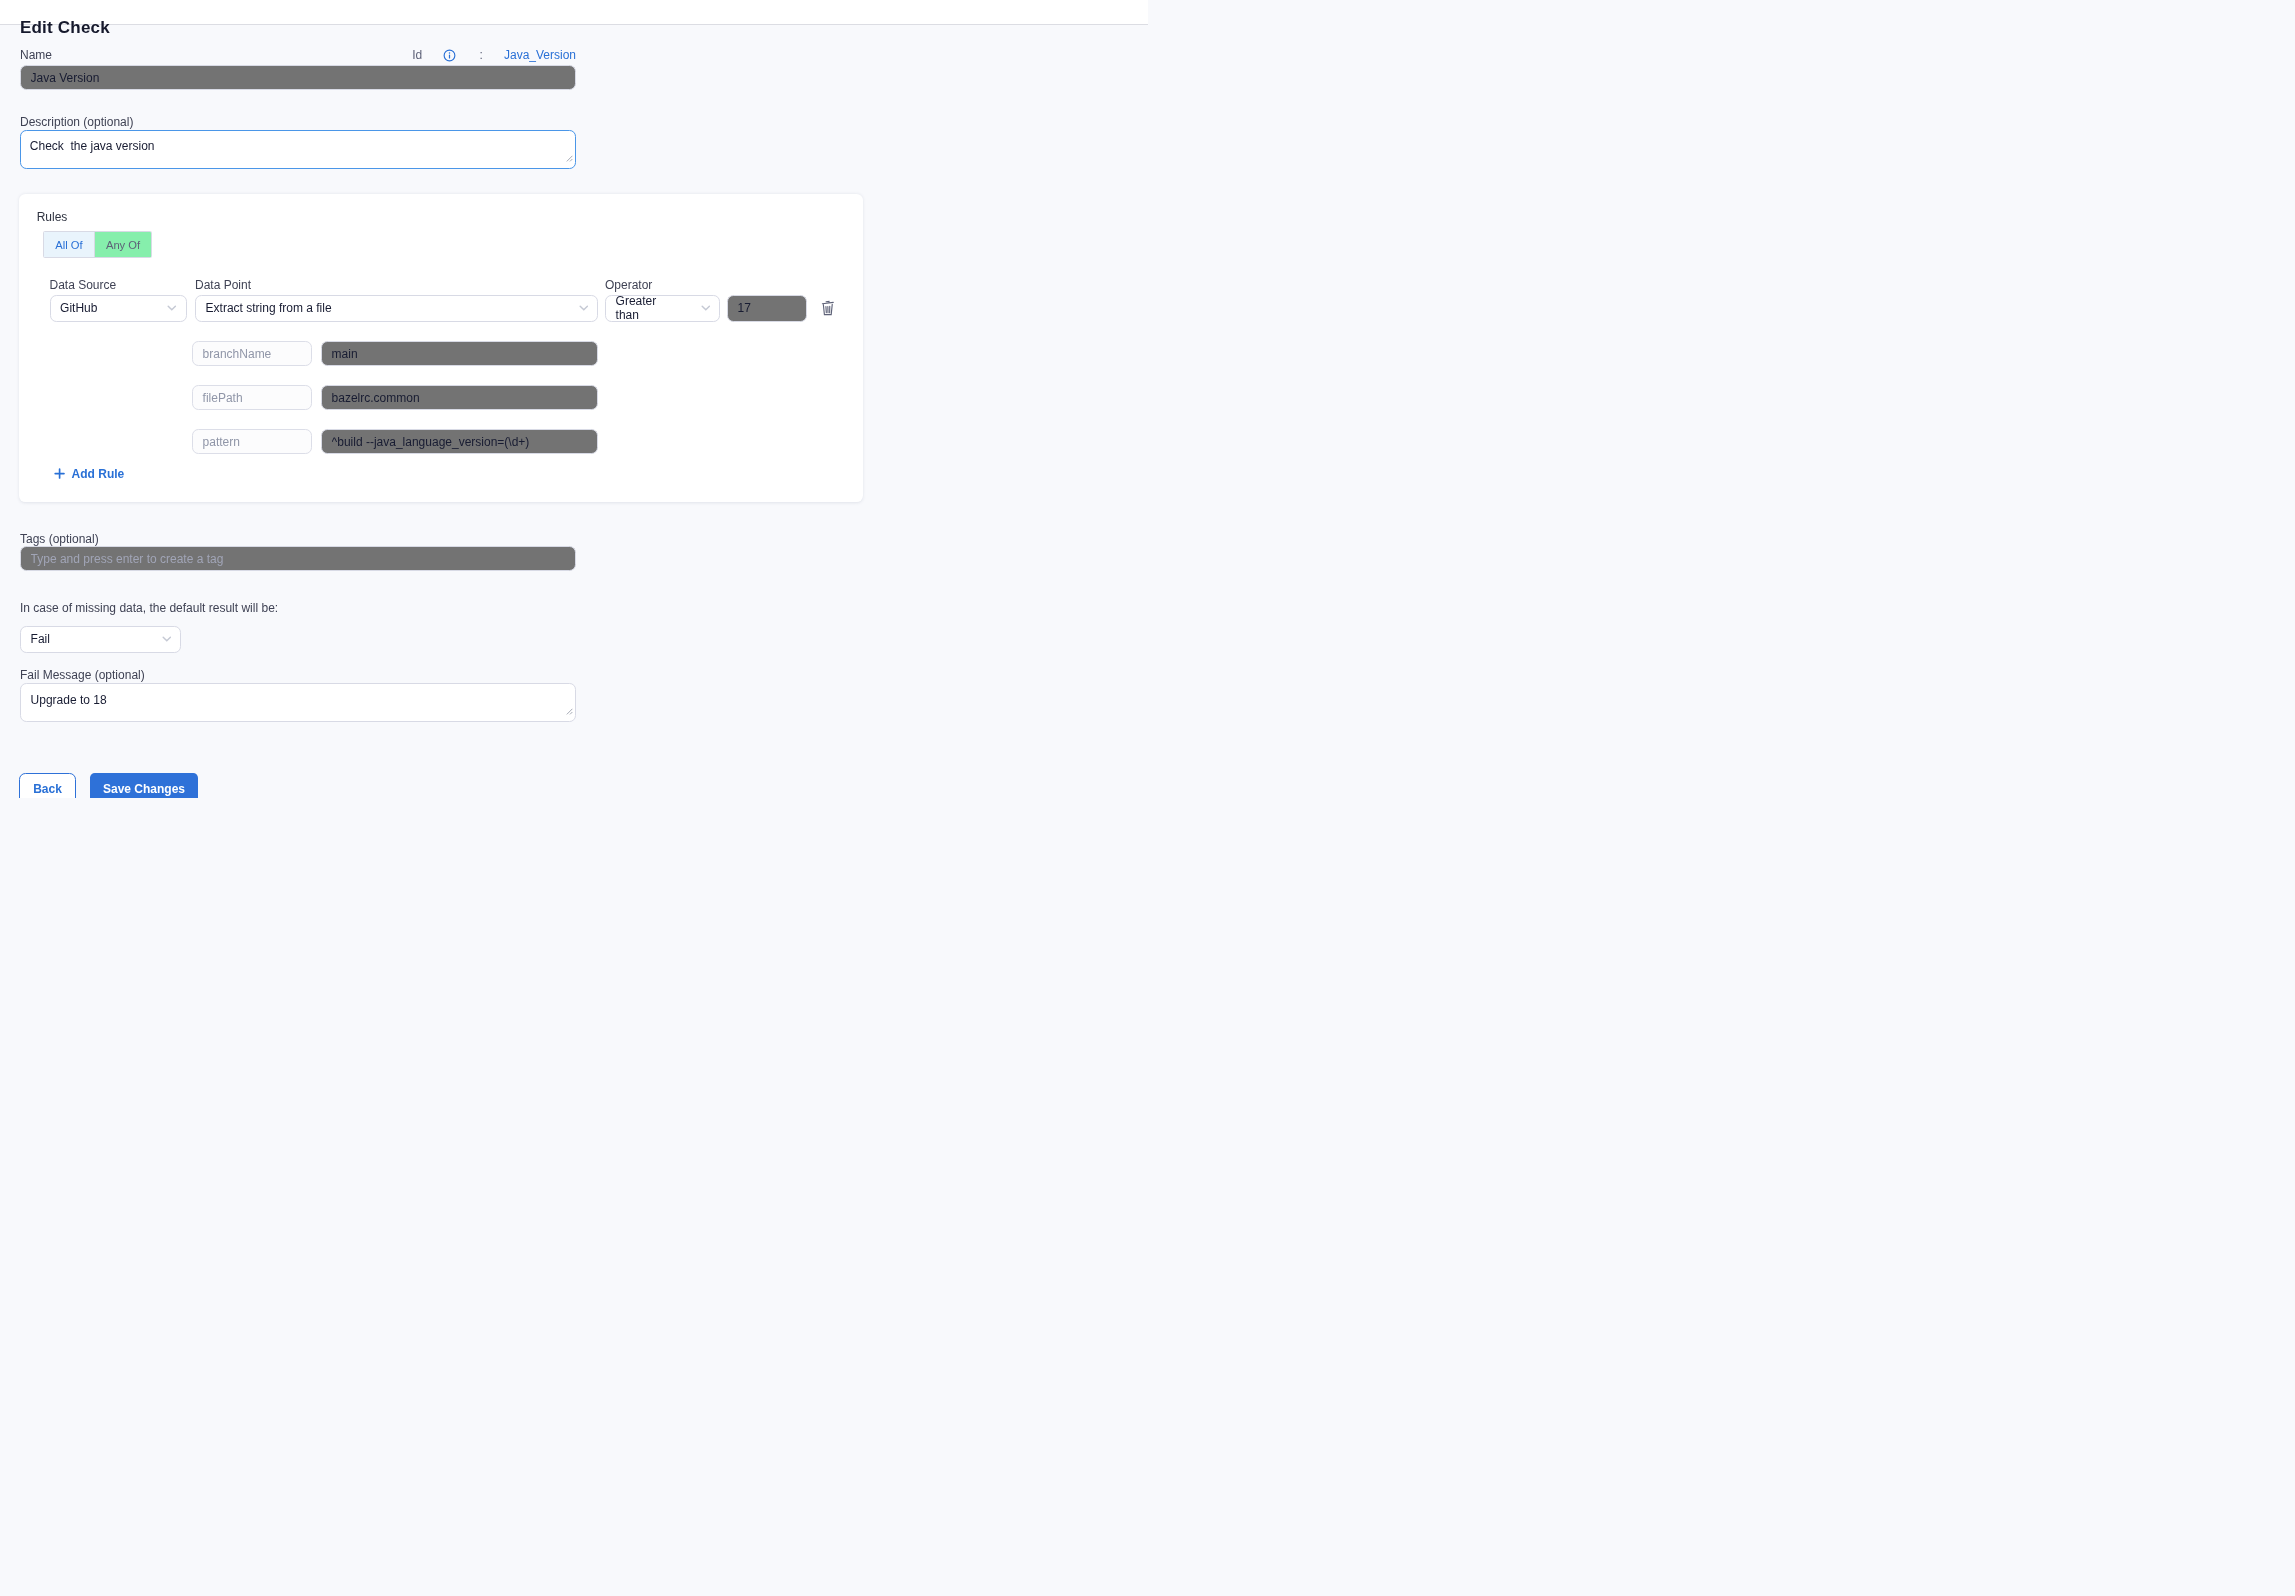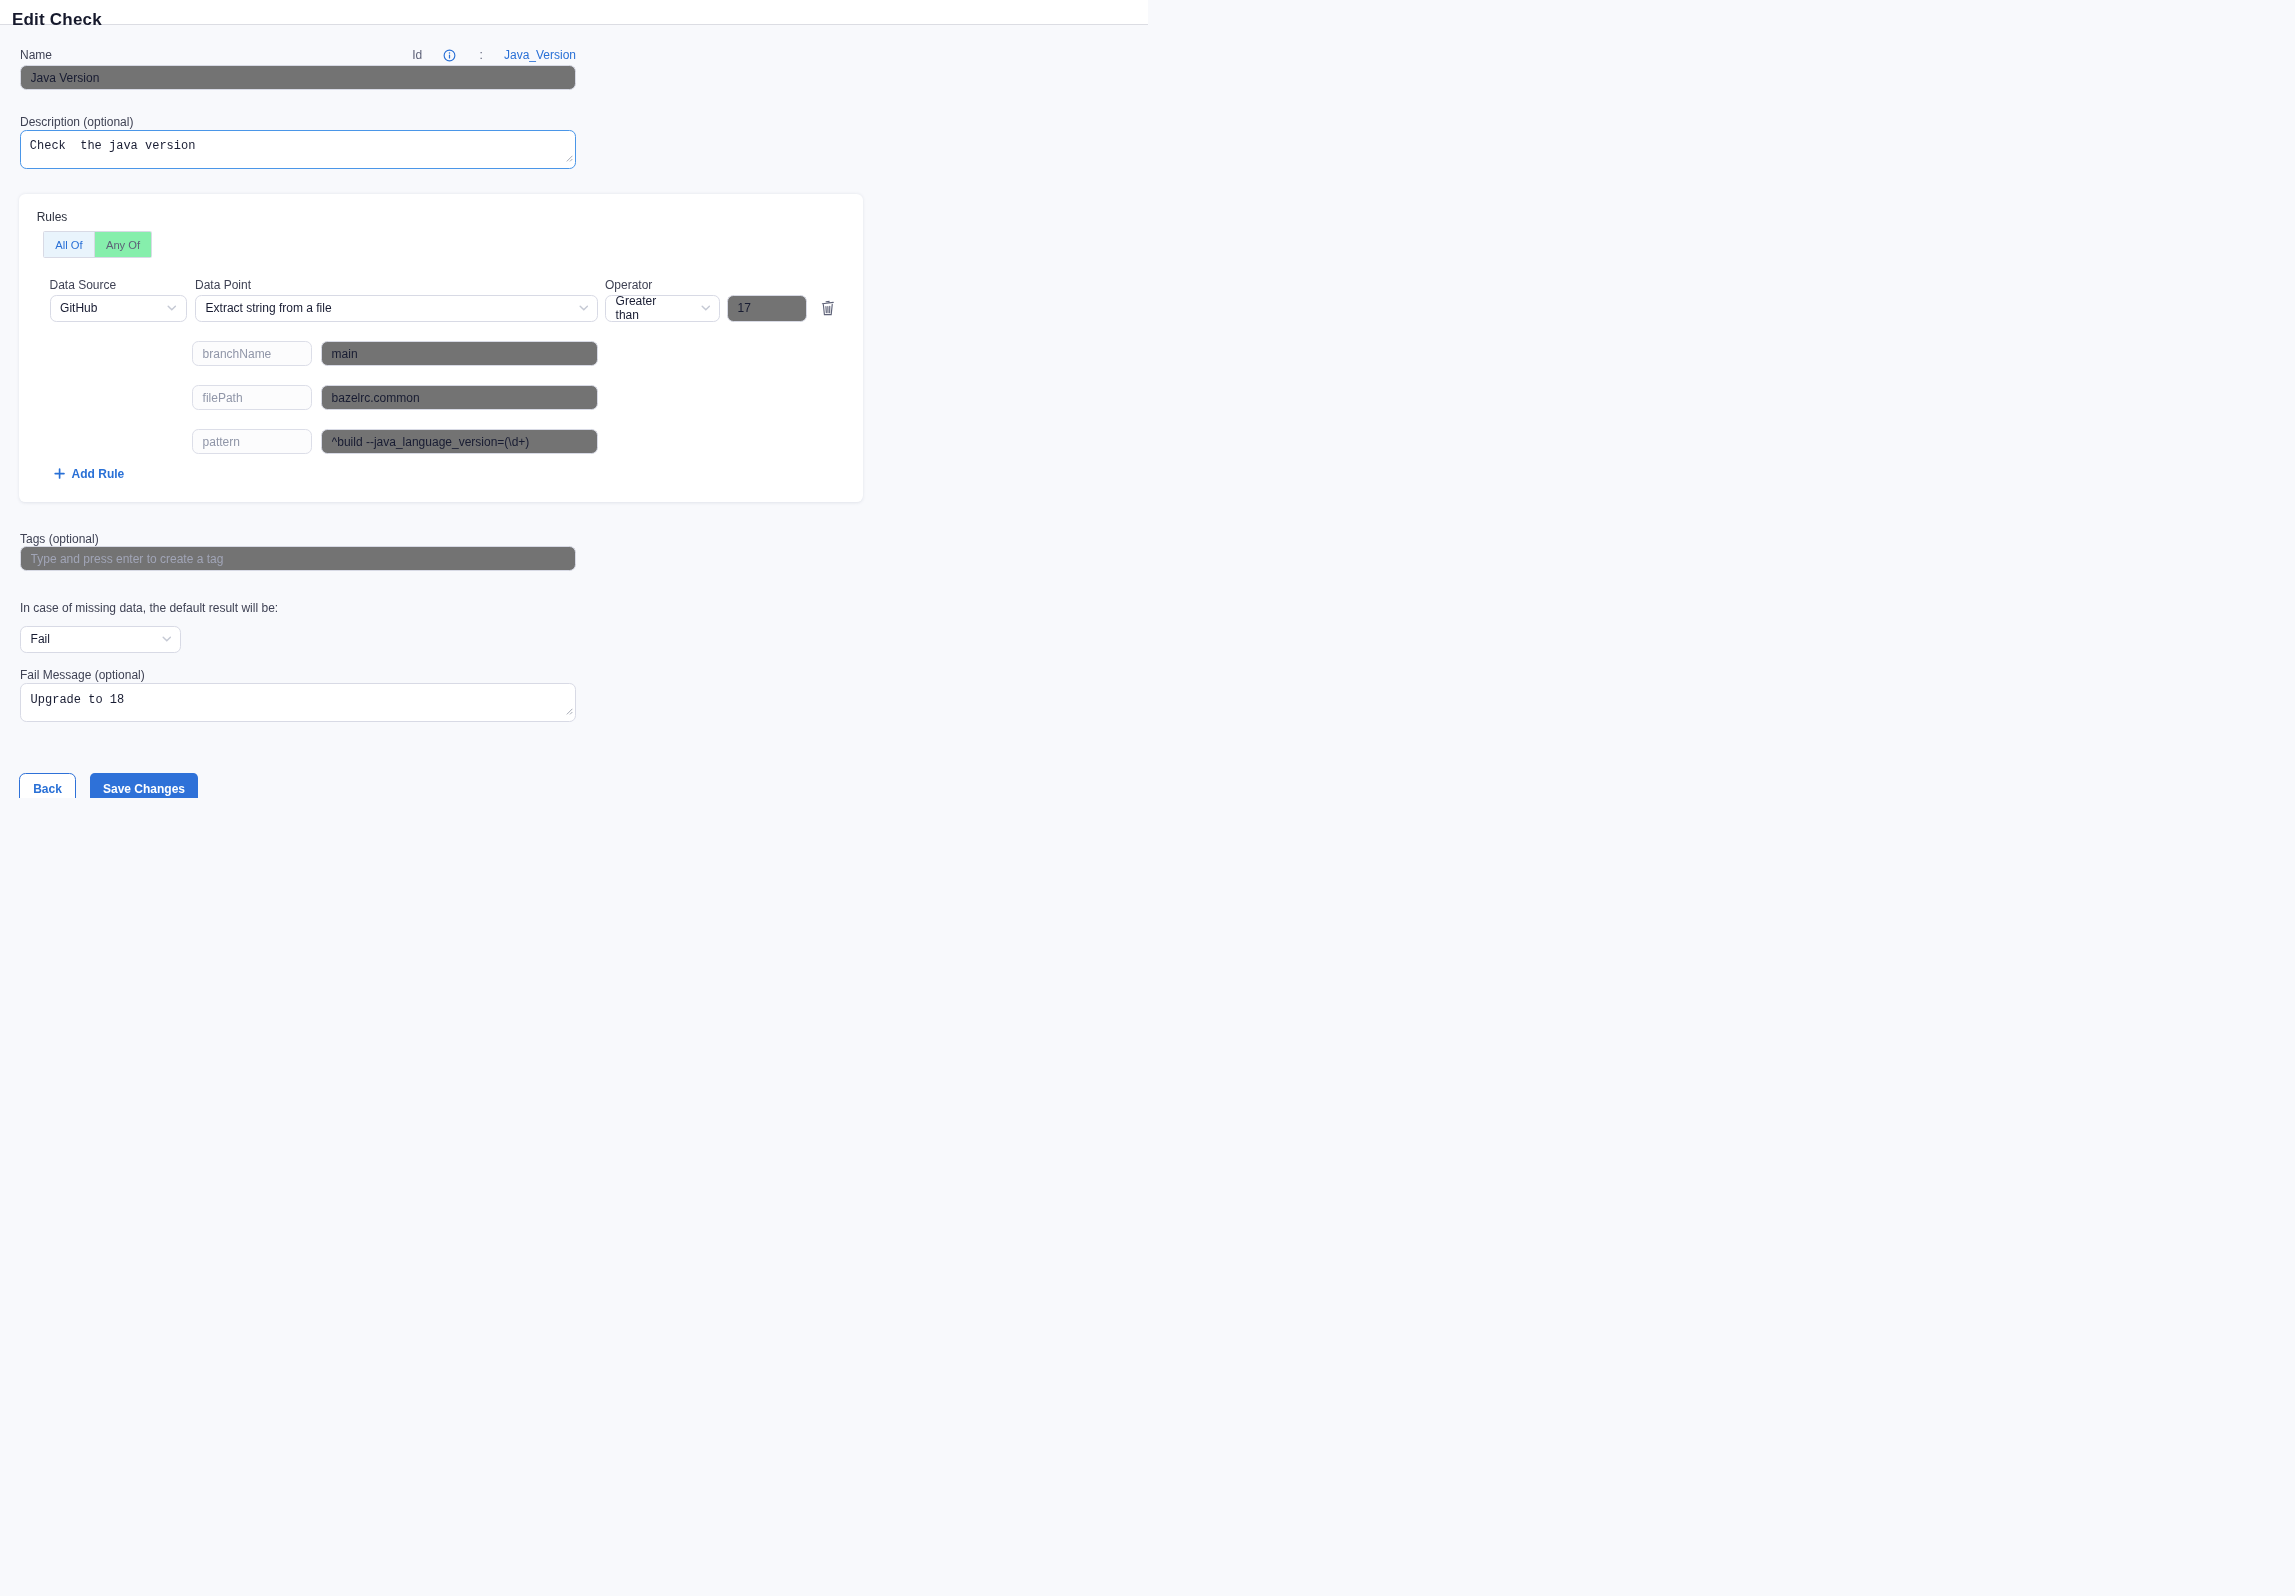--- a/index.html
+++ b/index.html
@@ -8,37 +8,37 @@
     background:#f8f9fc;
     font-family:"Liberation Sans","DejaVu Sans",sans-serif;
     color:#181c32;
   }
   
   .app-header{
     position:absolute;left:0;top:0;width:100%;height:24px;
     background:#ffffff;border-bottom:0.8px solid #dcdde3;z-index:5;
   }
   .app-header h1{
-    margin:8px;padding-left:4px;font-size:17px;font-weight:700;
+    margin:16px;padding-left:4px;font-size:17px;font-weight:700;
     line-height:24px;color:#16192c;letter-spacing:0.2px;
   }
   
   .field-label{position:absolute;font-size:12px;color:#3f4254;}
   .text-input{
     position:absolute;box-sizing:border-box;height:25px;
     background:#737373;border:0.8px solid #d8dae5;border-radius:6.4px;
     font-family:inherit;font-size:12px;color:#181c32;
     padding:0 9.6px;outline:none;
   }
   .text-input::placeholder{color:#a1a5b7;}
   .textarea-wrap{position:absolute;}
   textarea.ta{
     box-sizing:border-box;display:block;width:100%;height:100%;
     background:#fff;border:0.8px solid #d8dae5;border-radius:6.4px;
-    font-family:Liberation Mono, monospace;font-size:12px;color:#181c32;
+    font-family:Liberation Sans, sans-serif;font-size:12px;color:#181c32;
     padding:8.8px 9.6px;outline:none;resize:none;
   }
   textarea.ta.focused{border:1.6px solid #4a96e8;padding:8px 8.8px;}
   .resize-grip{position:absolute;right:3.2px;bottom:4px;pointer-events:none;}
   .select{
     position:absolute;box-sizing:border-box;height:26.5px;
     background:#fff;border:0.8px solid #d8dae5;border-radius:6.4px;
     display:flex;align-items:center;justify-content:space-between;
     padding:0 8.8px 0 9.6px;font-size:12px;color:#181c32;cursor:pointer;
   }

